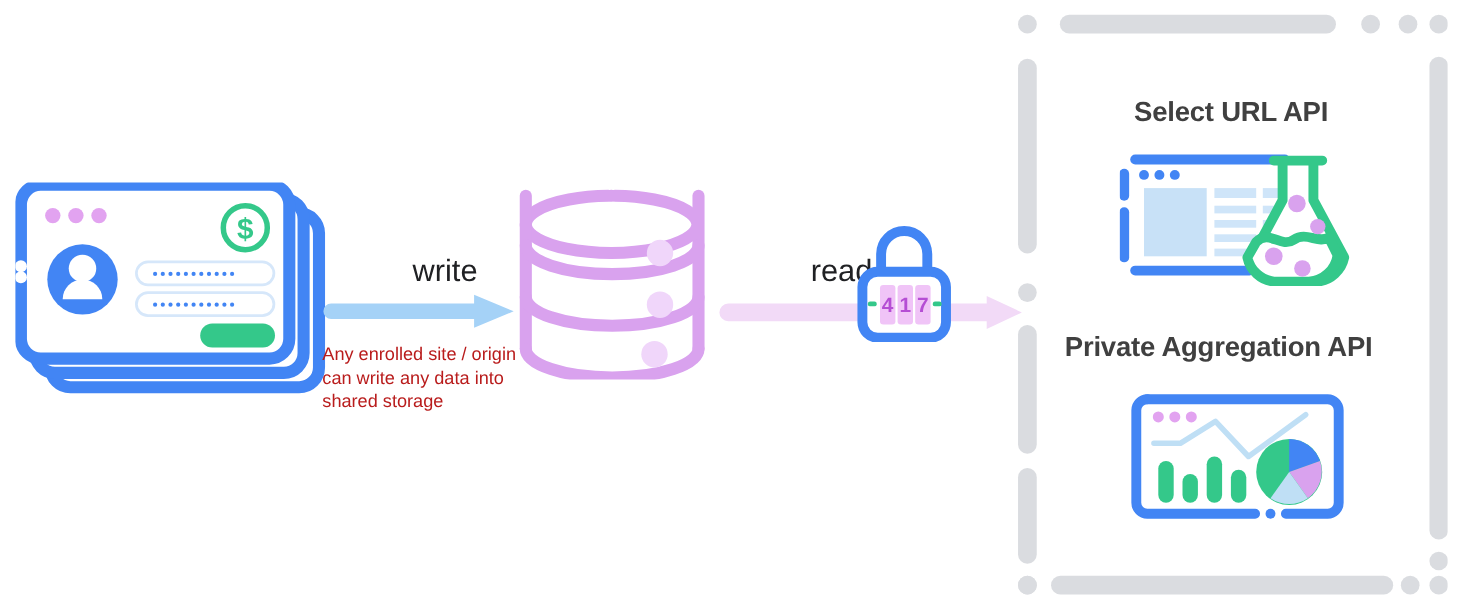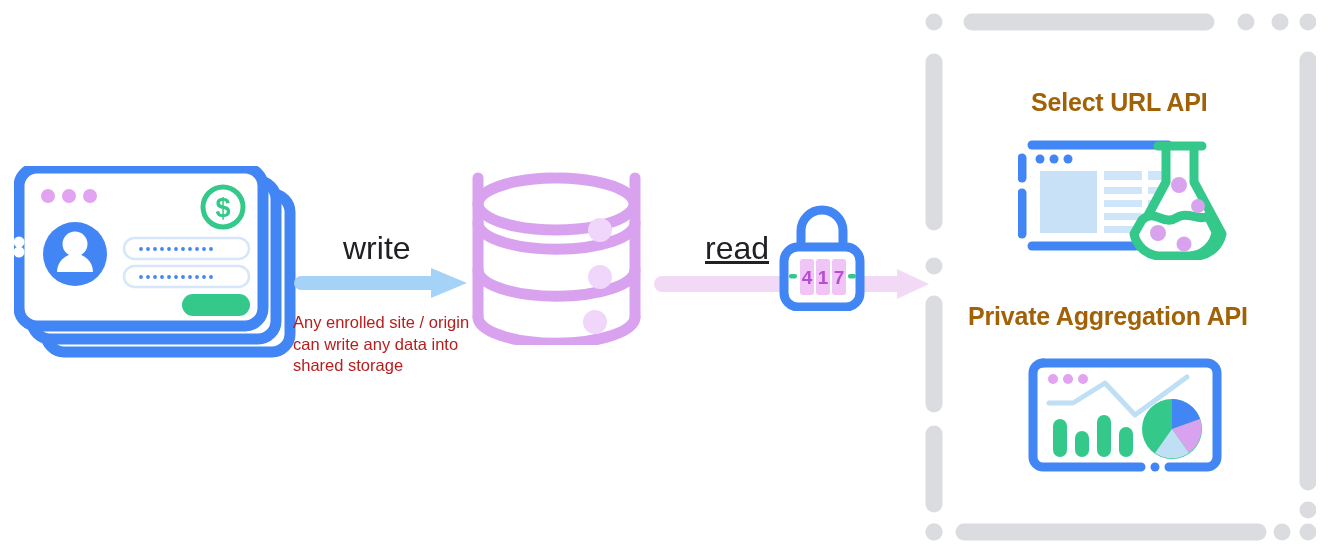--- a/index.html
+++ b/index.html
@@ -6,32 +6,32 @@
   body{
     width:1333px;height:555px;
     font-family:"Liberation Sans","DejaVu Sans",sans-serif;
     color:#202124;overflow:hidden;position:relative;
   }
   .stage{position:absolute;left:0;top:0;width:1333px;height:555px;}
   .abs{position:absolute;}
 
   
   .title{
-    font-weight:700;color:#a16207;letter-spacing:-0.2px;
+    font-weight:700;color:#404040;letter-spacing:-0.2px;
     white-space:nowrap;
   }
   .sharedstorage-title{font-size:25px;left:459px;top:128px;}
   .select-url-title{font-size:25px;left:1031px;top:88px;}
   .private-agg-title{font-size:25px;left:968px;top:302px;text-align:center;}
 
   .arrow-label{
-    font-size:32px;color:#202124;font-weight:400;white-space:nowrap;
+    font-size:28px;color:#202124;font-weight:400;white-space:nowrap;margin-left:32px;
   }
   .write-label{left:343px;top:230px;}
-  .read-label{left:705px;top:230px;text-decoration:underline;}
+  .read-label{left:705px;top:230px;}
 
   .caption{
     font-size:16.5px;line-height:21.5px;color:#b91c1c;font-weight:400;
   }
   .write-caption{left:293px;top:312px;width:180px;}
   .read-caption{left:665px;top:318px;width:245px;}
 
   
   .arrow-wrap{line-height:0;}
   .write-arrow{left:291px;top:266px;}

